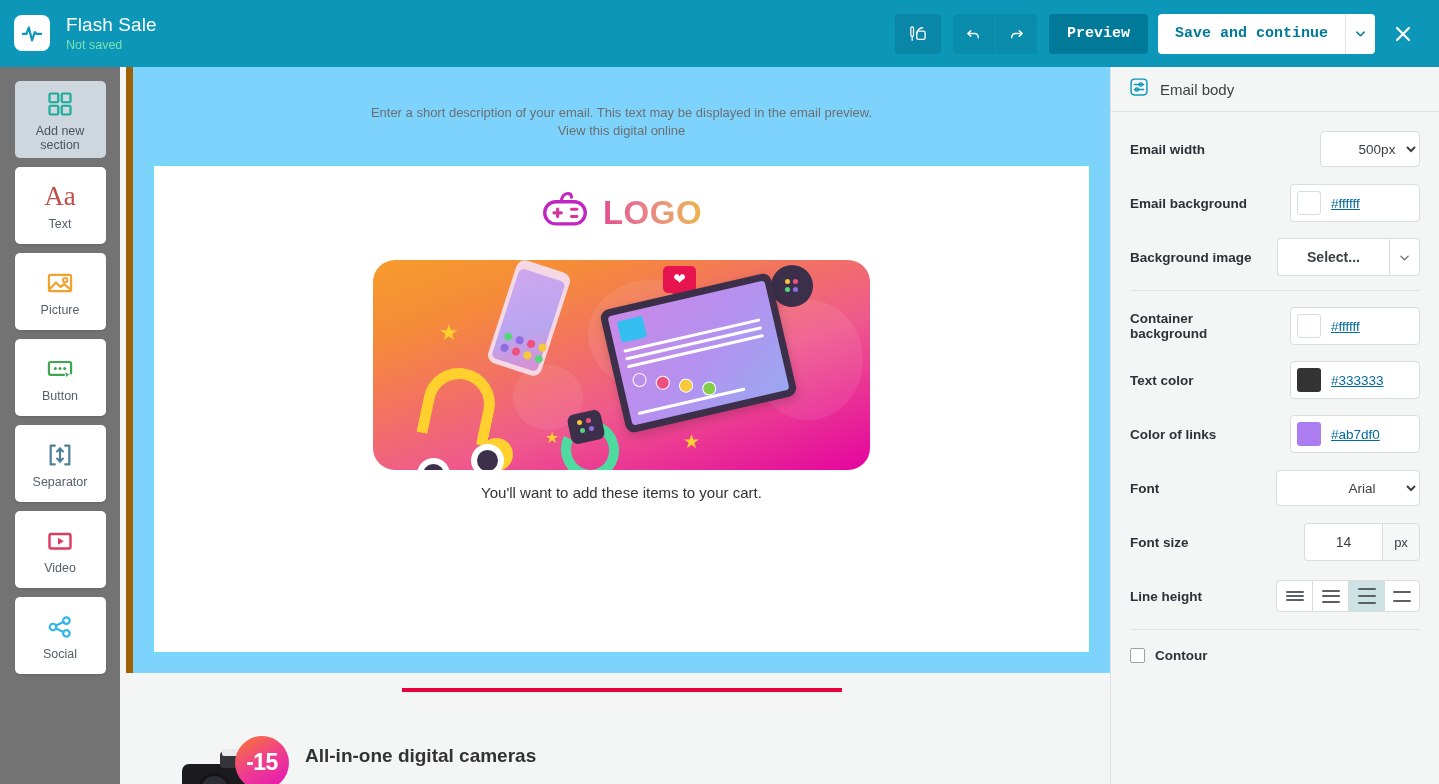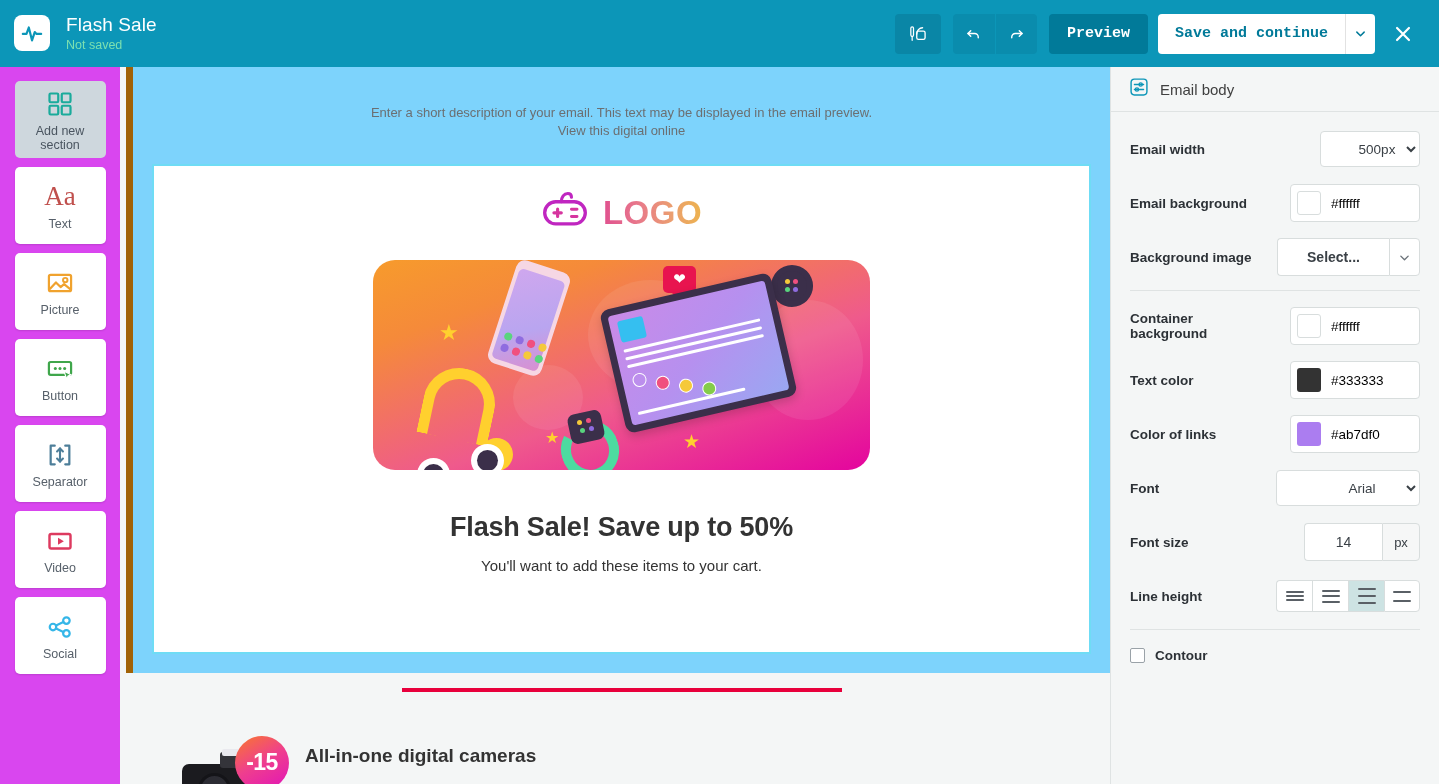--- a/index.html
+++ b/index.html
@@ -64,21 +64,21 @@
   #save-caret-btn {
     background: #ffffff; width: 30px; border-radius: 0 4px 4px 0;
     border-left: 1px solid #e2e2e2; height: 40px;
   }
   #close-btn { width: 44px; margin-left: 6px; }
 
   
   #sidebar {
     position: absolute; top: 67px; left: 0;
     width: 120px; height: 717px;
-    background: #d946ef;
+    background: #737373;
     padding-top: 14px;
     display: flex; flex-direction: column; align-items: center;
     gap: 9px;
   }
   .side-item {
     width: 91px; height: 77px; border-radius: 5px;
     background: #ffffff;
     box-shadow: 0 1px 2px rgba(0,0,0,.13);
     display: flex; flex-direction: column;
     align-items: center; justify-content: center;
@@ -296,21 +296,21 @@
 
   .color-field {
     width: 130px; height: 38px; border: 1px solid #d8dddd; border-radius: 4px;
     background: #ffffff; display: flex; align-items: center; padding: 0 6px;
     cursor: pointer;
   }
   .swatch {
     width: 24px; height: 24px; border-radius: 3px; flex: none;
   }
   .swatch.light { border: 1px solid #d8dddd; }
-  .color-hex { font-size: 13.5px; color: #000000; margin-left: 10px; }
+  .color-hex { font-size: 13.5px; color: #0369a1; margin-left: 10px; text-decoration: underline; }
 
   #bgimage-group { display: flex; }
   #bgimage-select {
     width: 112px; height: 38px; background: #ffffff;
     border: 1px solid #d8dddd; border-right: none; border-radius: 4px 0 0 4px;
     font-size: 14px; font-weight: bold; color: #3a4046;
     cursor: pointer; font-family: inherit;
   }
   #bgimage-caret {
     width: 31px; height: 38px; background: #ffffff;
@@ -561,21 +561,20 @@
             <div class="tl-bar" style="left:8px;top:52px;width:140px;"></div>
             <div class="tl-dot" style="left:10px;top:62px;"></div>
             <div class="tl-dot" style="left:32px;top:70px;background:#f0507f;"></div>
             <div class="tl-dot" style="left:54px;top:78px;background:#f5c93a;"></div>
             <div class="tl-dot" style="left:76px;top:86px;background:#84cc4a;"></div>
             <div class="tl-bar" style="left:8px;top:100px;width:110px;"></div>
           </div>
         </div>
       </div>
 
-      <div id="headline">Flash Sale! Save up to 50%</div>
       <div id="subhead">You'll want to add these items to your cart.</div>
     </div>
 
     <div id="separator-block">
       <div id="separator-rule"></div>
     </div>
 
     <div id="camera-section">
       <div id="camera-thumb">
         <div class="cam-body"></div>

